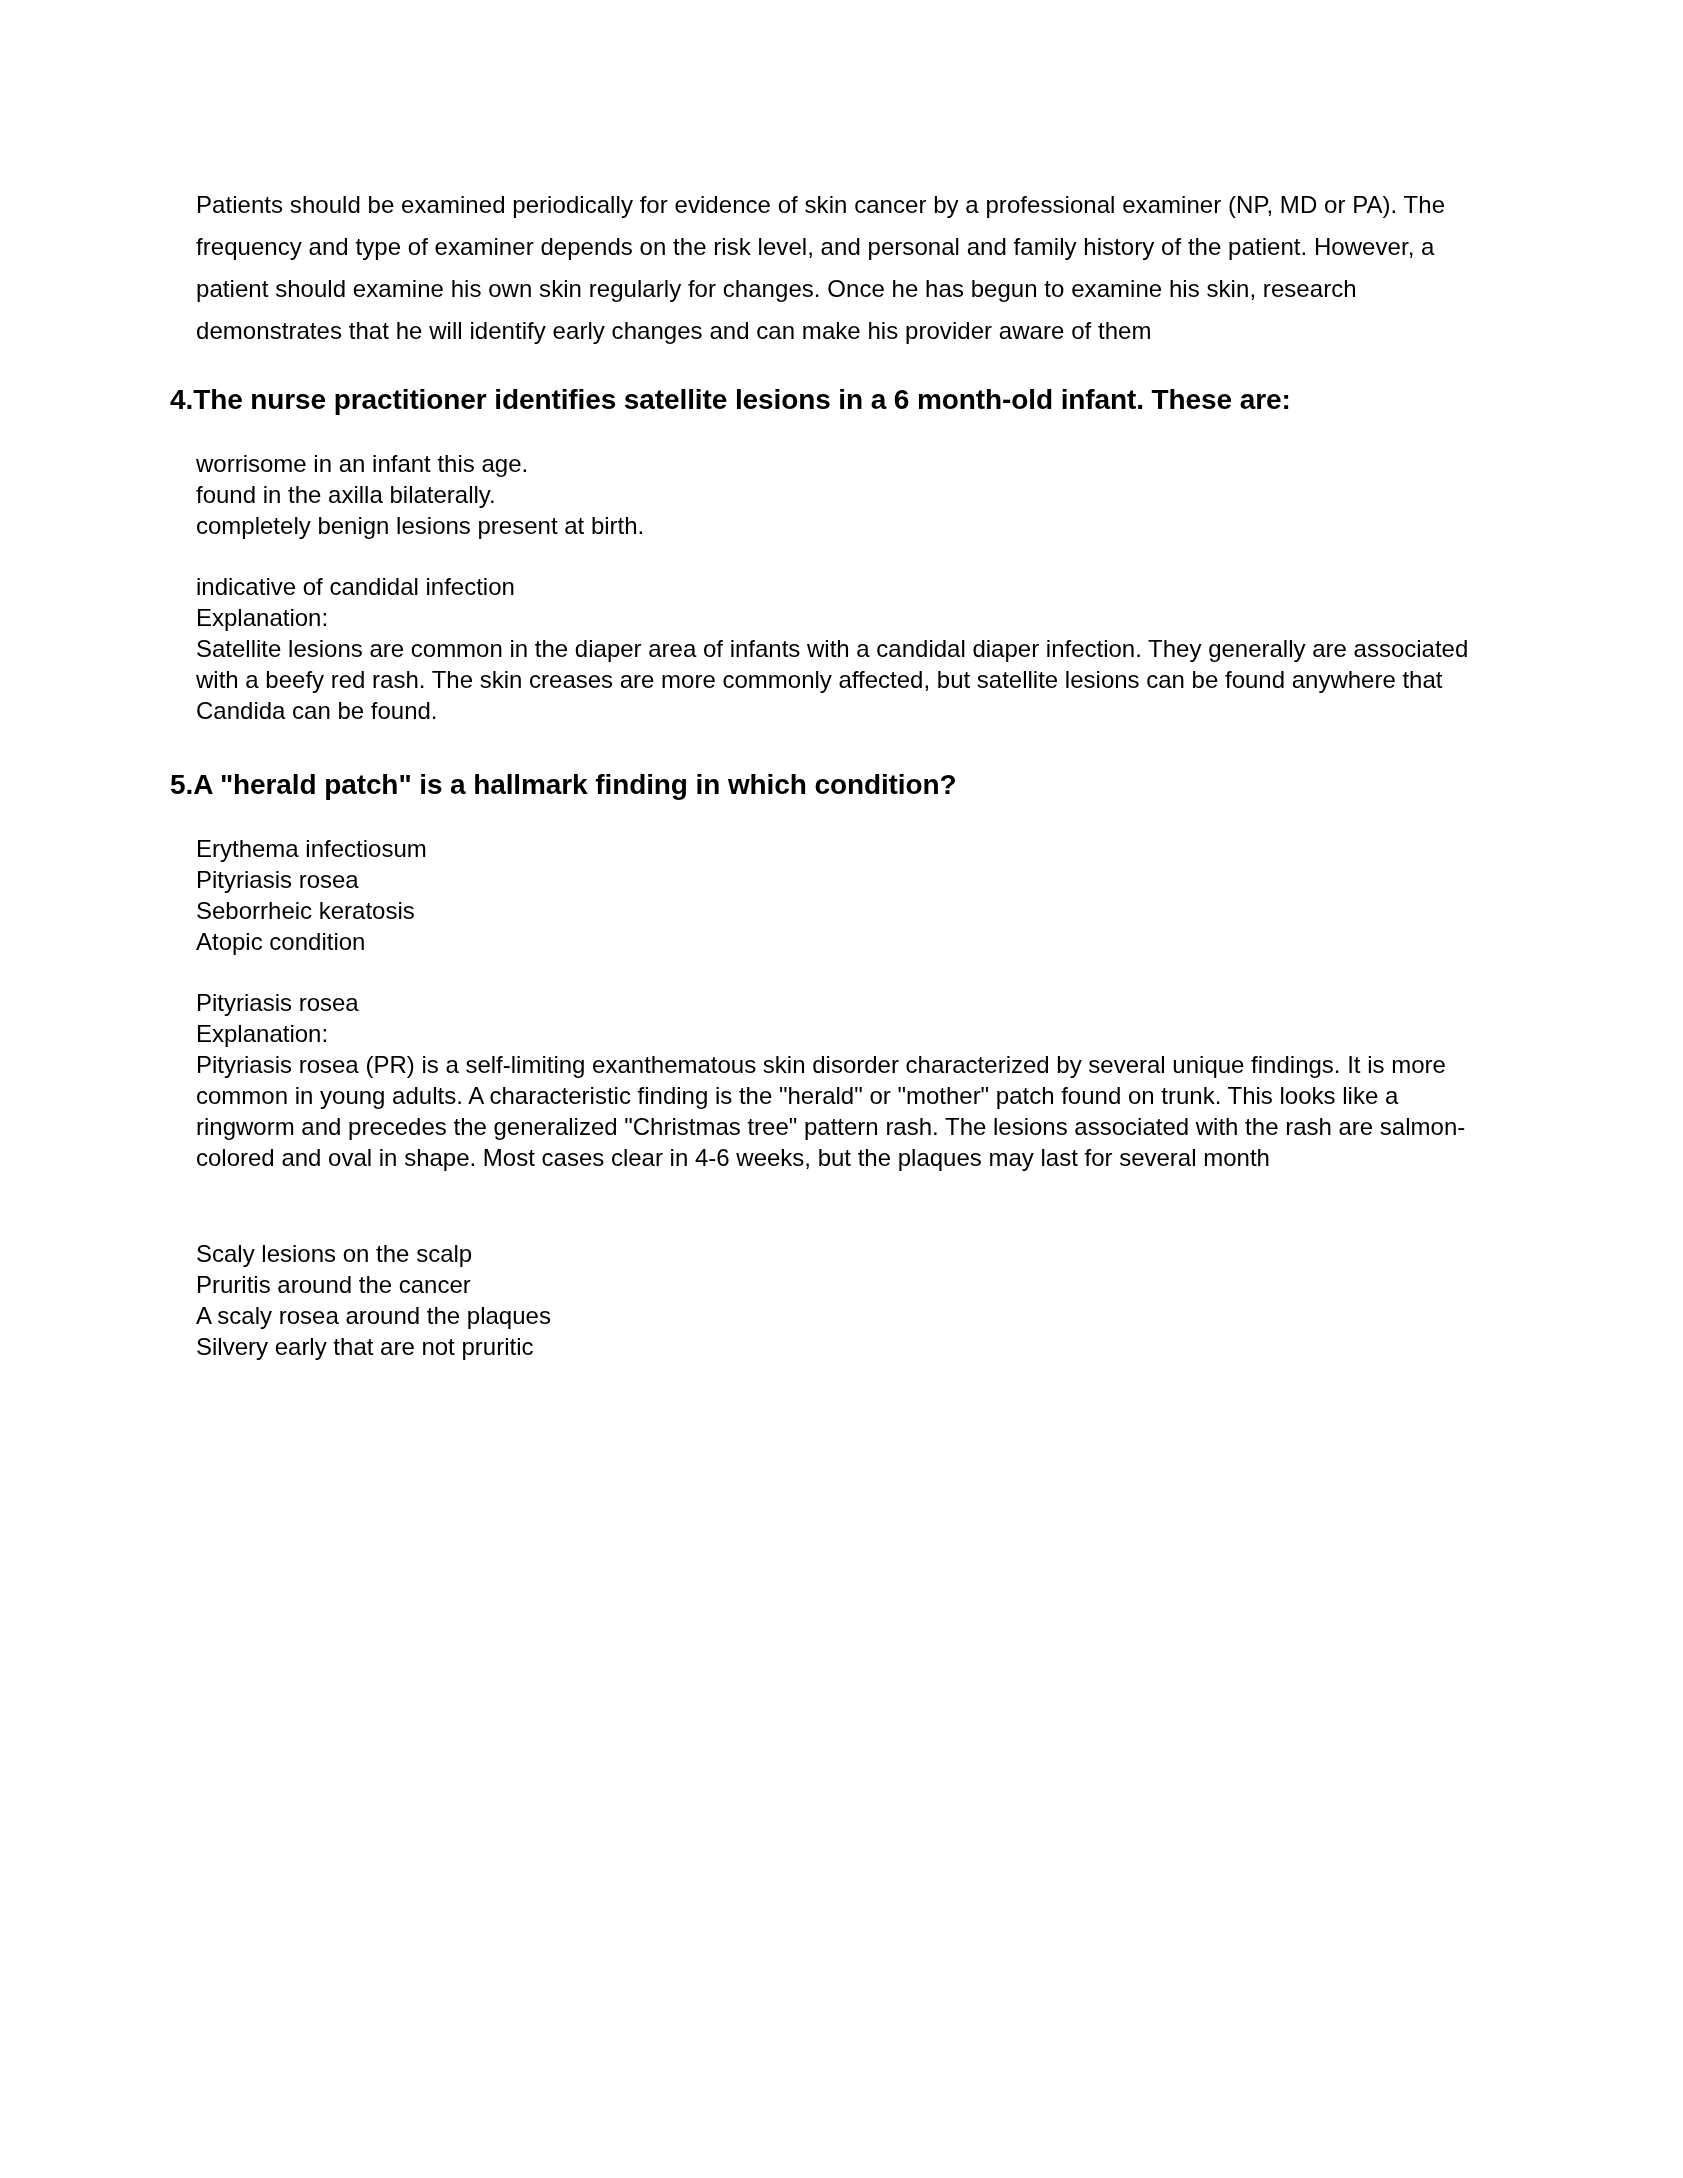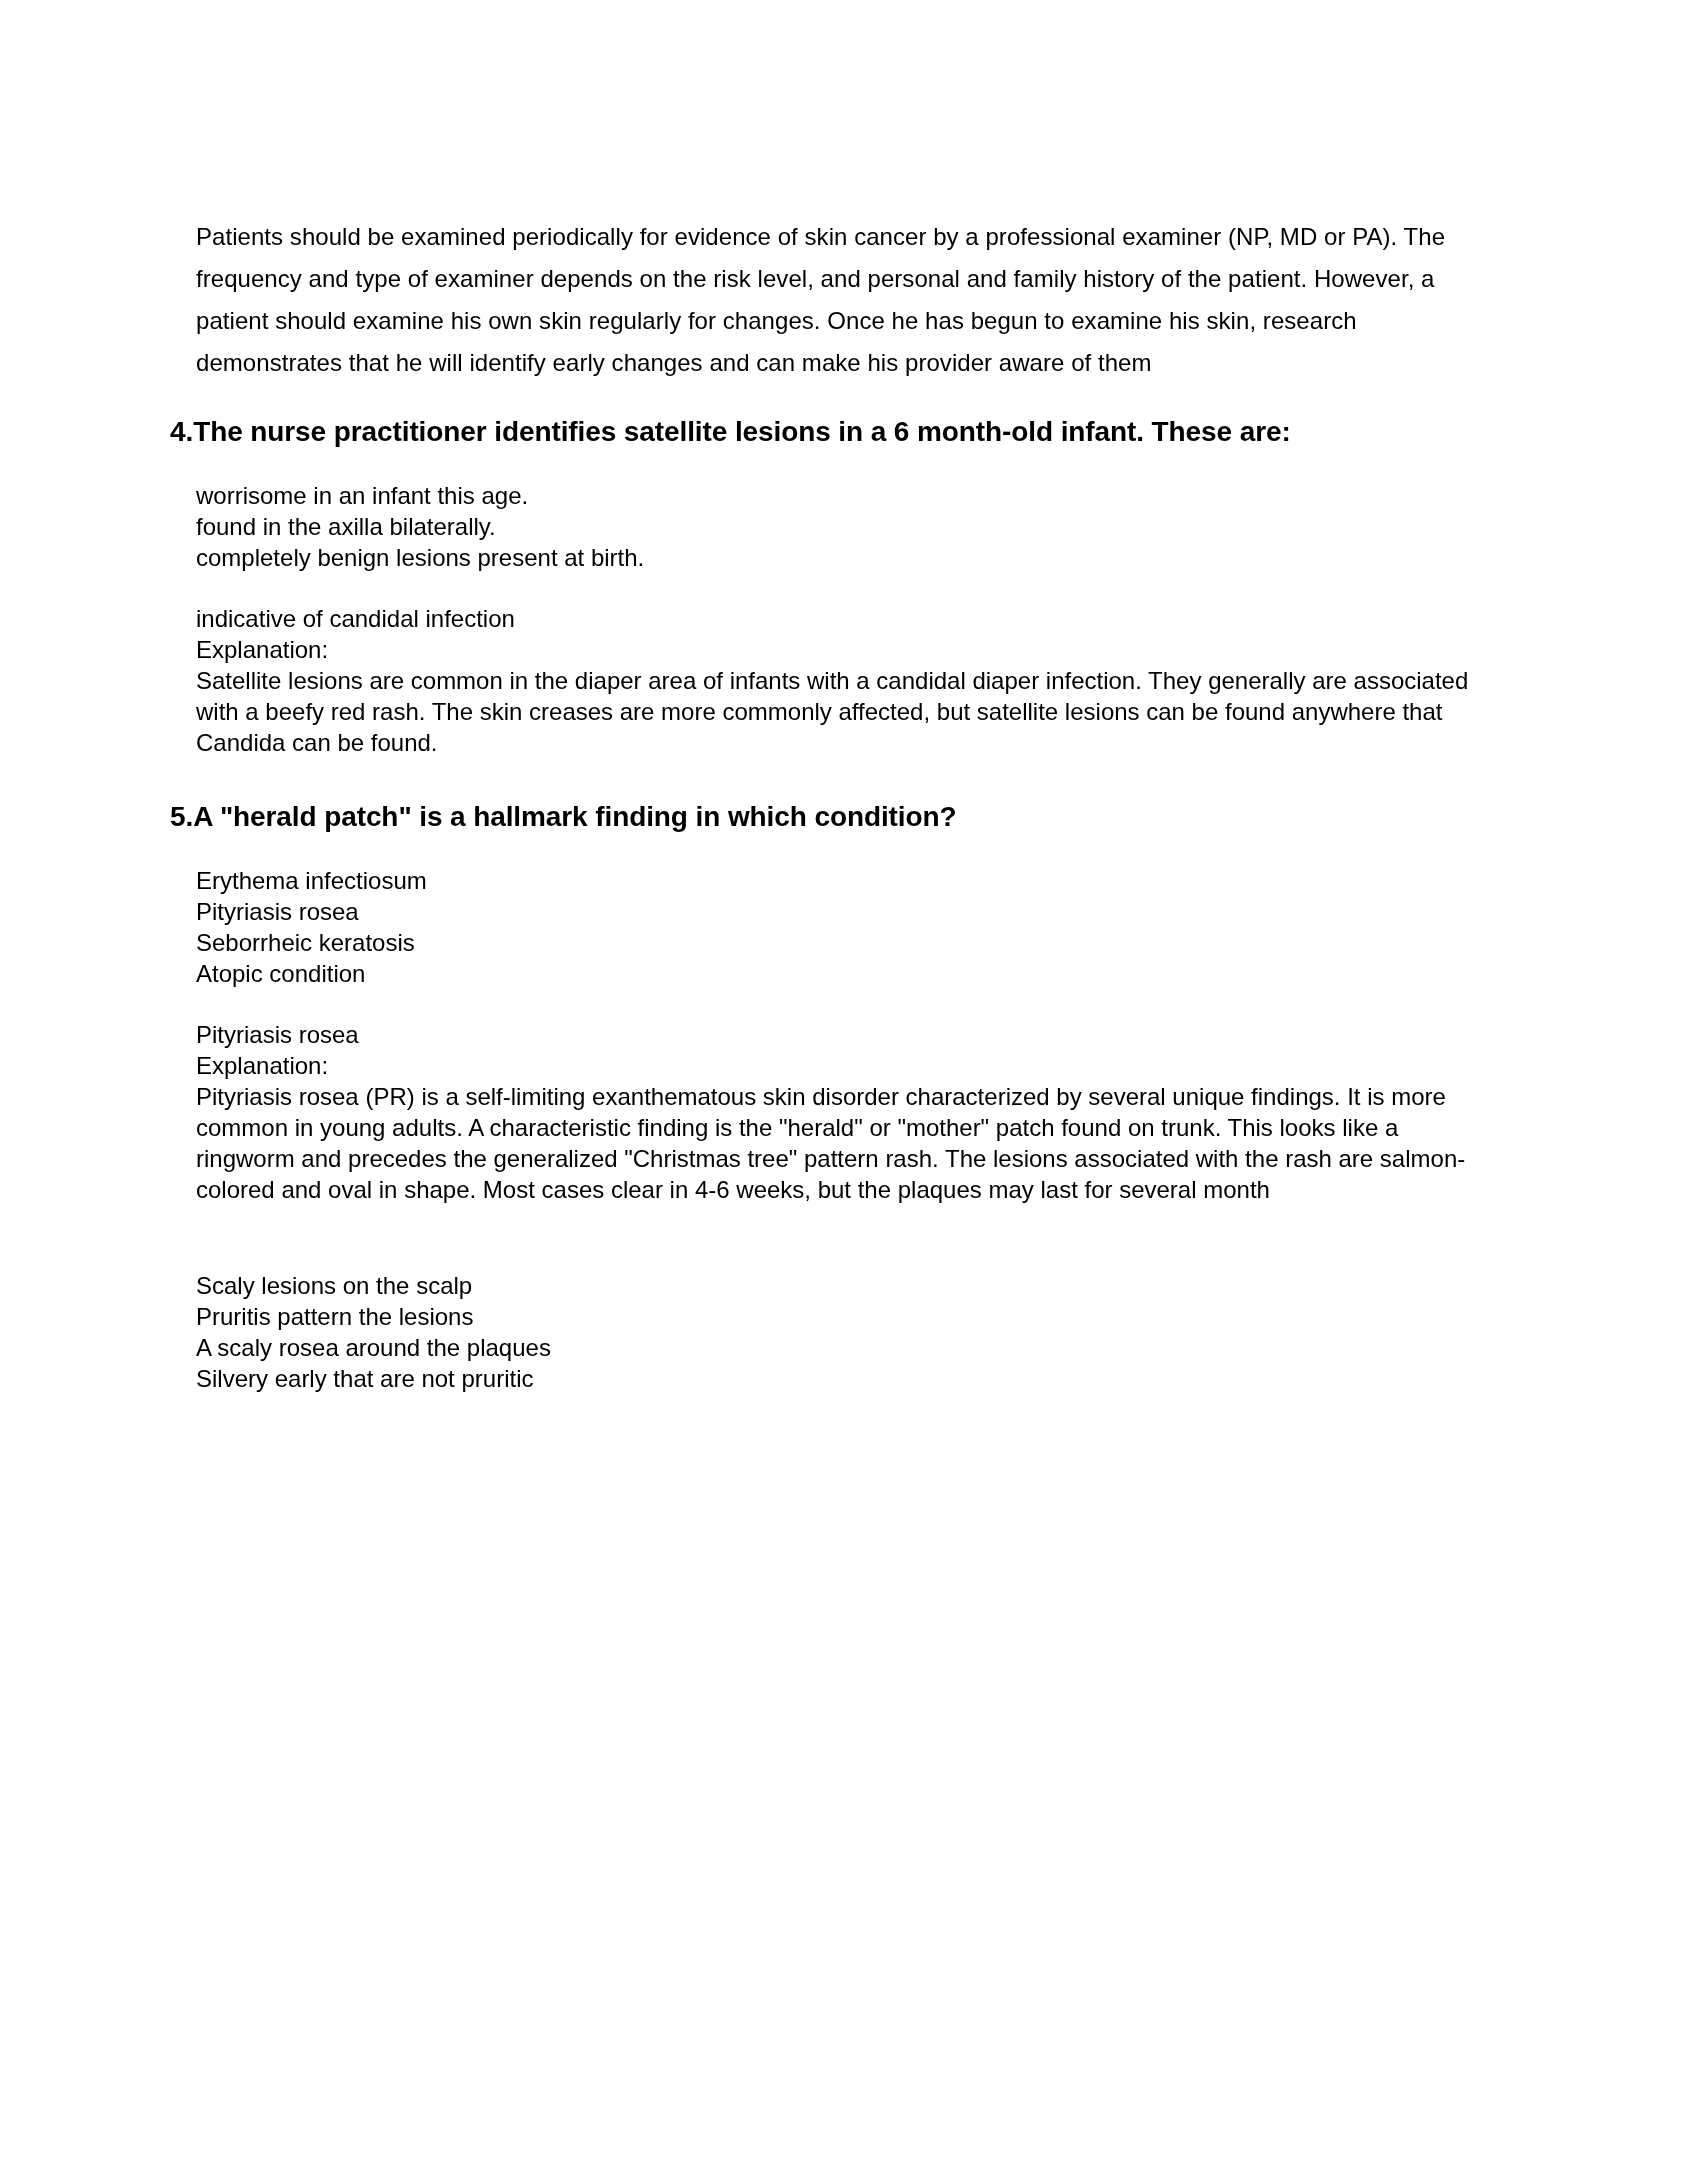--- a/index.html
+++ b/index.html
@@ -18,21 +18,20 @@
     height: 2178px;
     background: #ffffff;
     overflow: hidden;
     box-sizing: border-box;
   }
   .content {
     position: absolute;
     left: 170px;
     top: 184px;
     width: 1307px;
-    margin-top: 32px;
   }
   
   .para {
     margin: 0 0 0 26px;
     width: 1277px;
     font-size: 24px;
     line-height: 42px;
     font-weight: 400;
     letter-spacing: 0.05px;
     text-align: left;
@@ -130,21 +129,21 @@
       <div class="explanation-body">Pityriasis rosea (PR) is a self-limiting exanthematous skin disorder characterized by several unique findings. It is more common in young adults. A characteristic finding is the "herald" or "mother" patch found on trunk. This looks like a ringworm and precedes the generalized "Christmas tree" pattern rash. The lesions associated with the rash are salmon-colored and oval in shape. Most cases clear in 4-6 weeks, but the plaques may last for several month</div>
     </div>
 
     <div class="gap-block"></div>
 
 
     <div class="gap-after-q"></div>
 
     <ul class="options">
       <li class="option">Scaly lesions on the scalp</li>
-      <li class="option">Pruritis pattern the lesions</li>
+      <li class="option">Pruritis around the cancer</li>
       <li class="option">A scaly rosea around the plaques</li>
       <li class="option">Silvery early that are not pruritic</li>
     </ul>
 
     <div class="gap-opts"></div>
 
 
   </div>
 </div>
 

